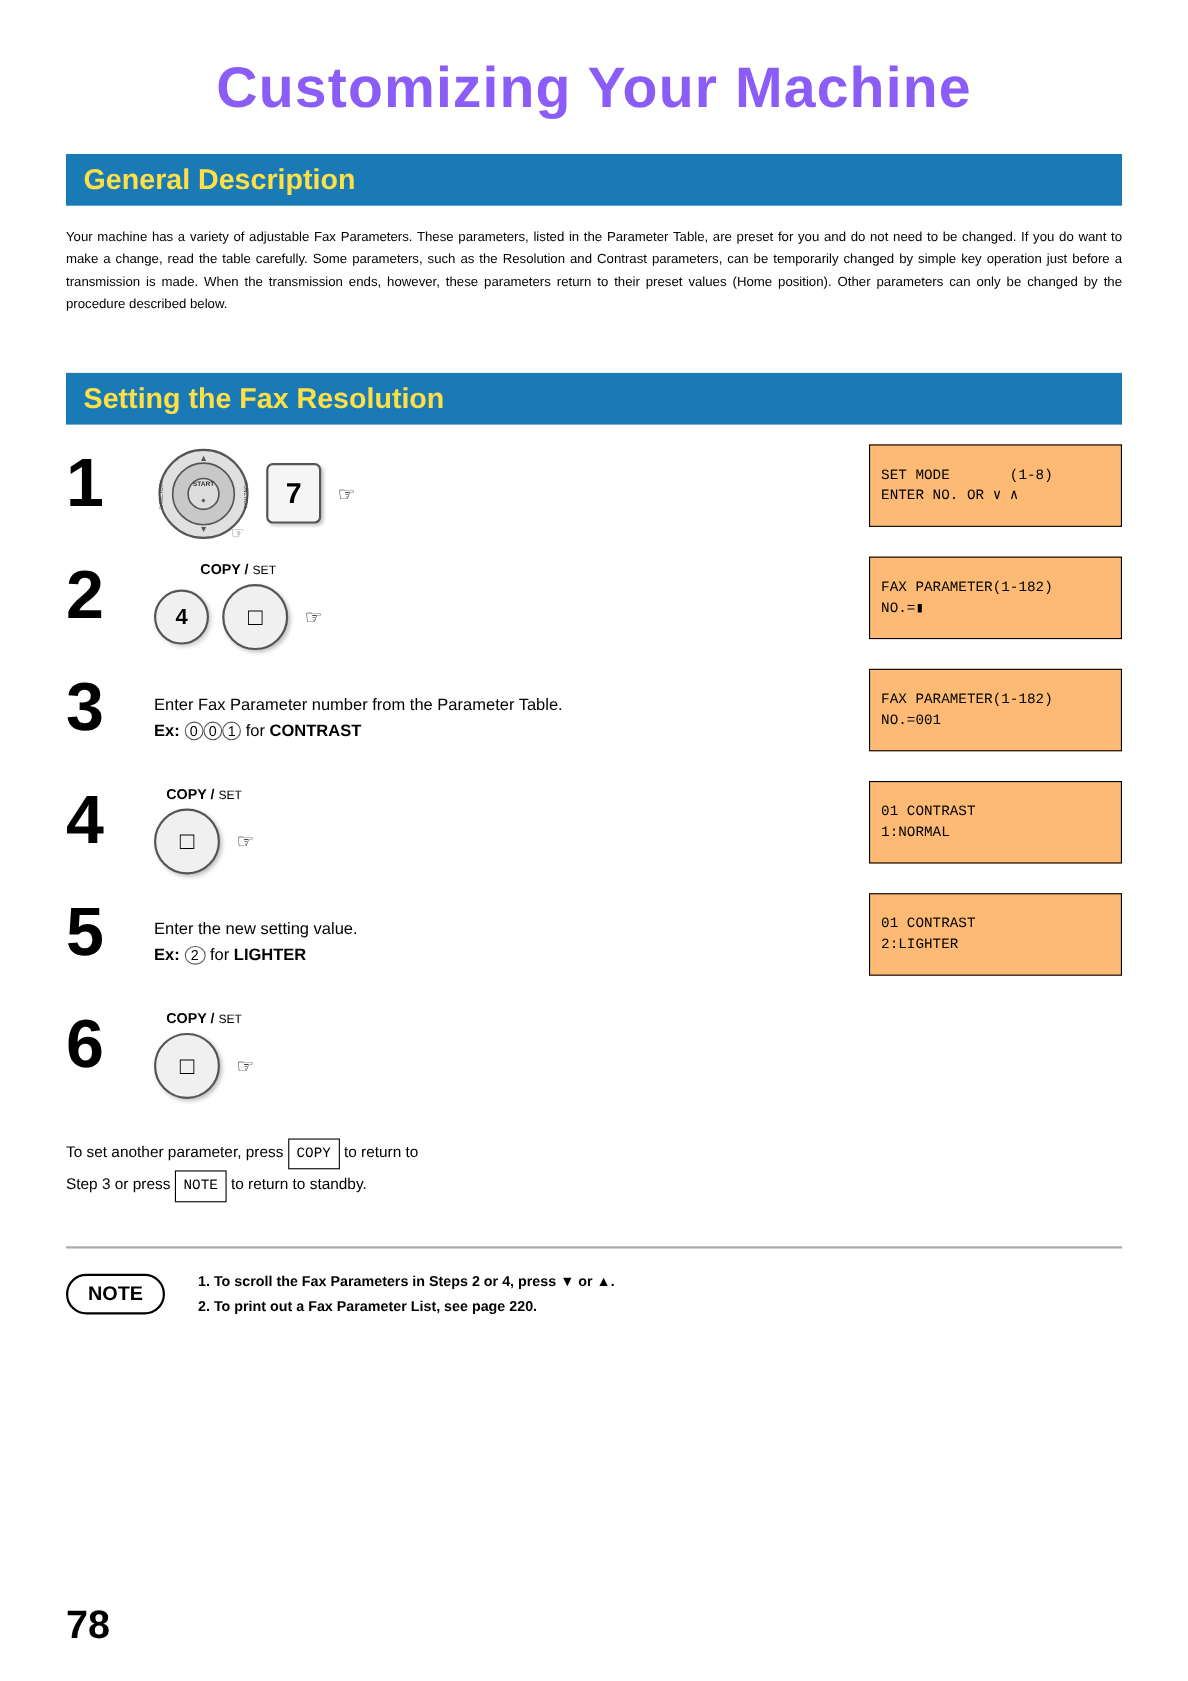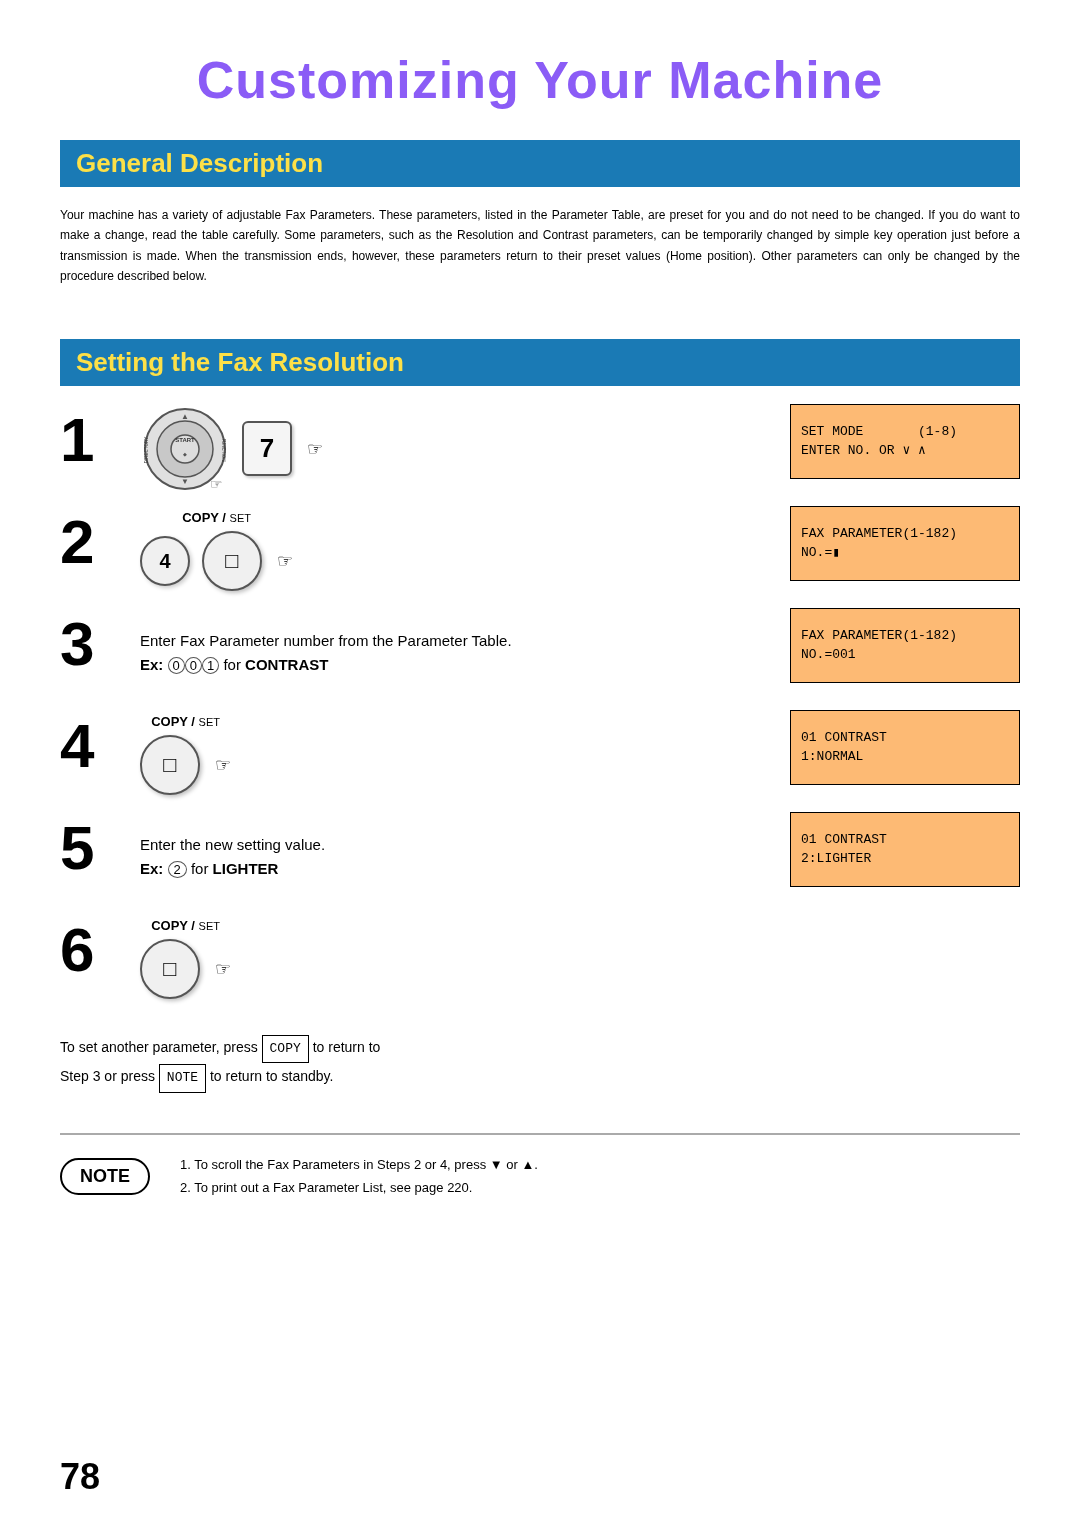--- a/index.html
+++ b/index.html
@@ -184,20 +184,21 @@
       font-weight: bold;
       white-space: nowrap;
       align-self: center;
       min-width: 90px;
       text-align: center;
     }
 
     .note-text {
       font-size: 13px;
       line-height: 1.8;
+      font-weight: bold;
     }
 
     .page-number {
       position: absolute;
       bottom: 30px;
       left: 60px;
       font-size: 36px;
       font-weight: bold;
     }
 

